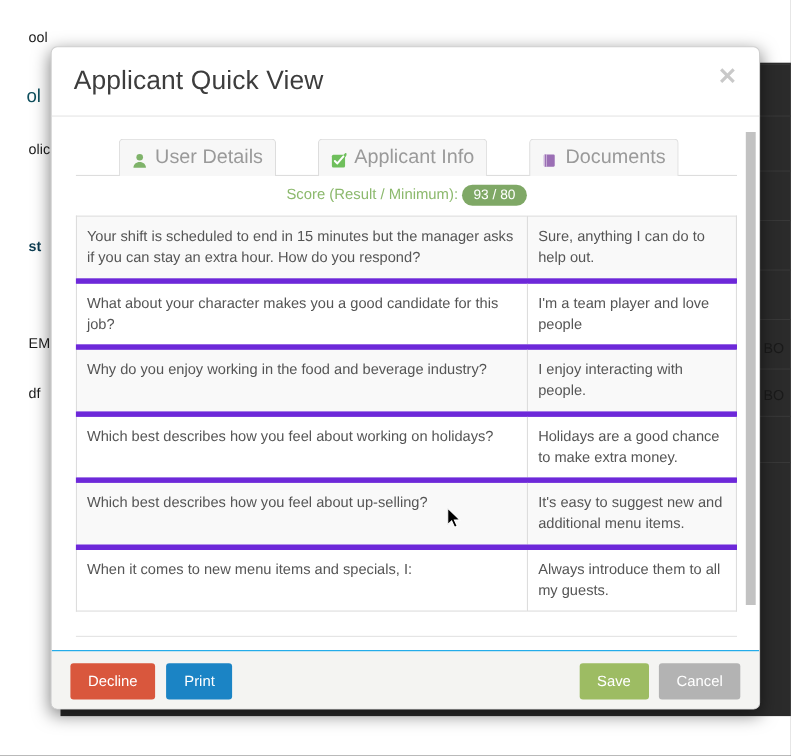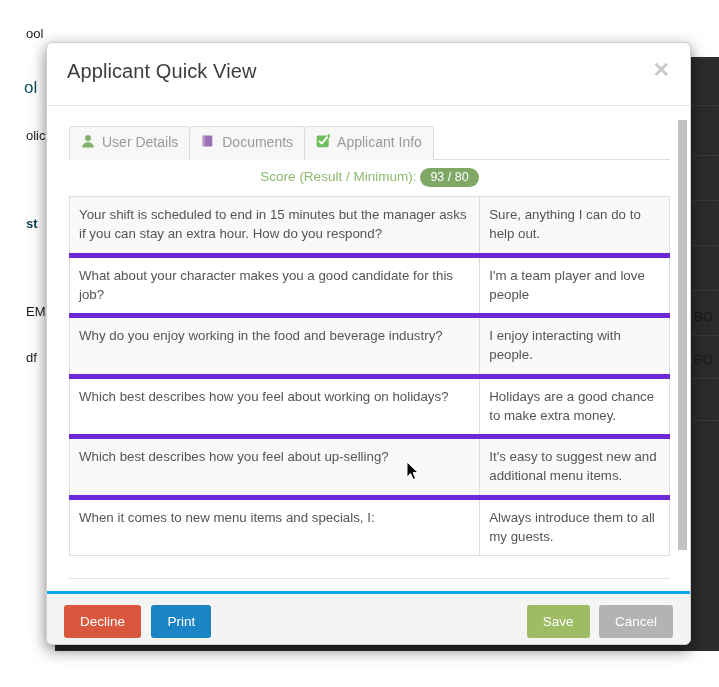--- a/index.html
+++ b/index.html
@@ -52,21 +52,21 @@
     box-shadow: 0 5px 15px rgba(0,0,0,.5);
     overflow: hidden;
   }
   #modal-header {
     position: relative;
     height: 63px;
     border-bottom: 1px solid #e5e5e5;
     padding: 17px 20px 0 20px;
   }
   #modal-title {
-    font-size: 20px;
+    font-size: 24px;
     font-weight: normal;
     color: #3d3d3d;
     margin: 0;
     letter-spacing: .1px;
   }
   #close-btn {
     position: absolute;
     right: 14px; top: 12px;
     font-size: 21px;
     line-height: 1;
@@ -94,33 +94,34 @@
   .tabs {
     display: flex;
     border-bottom: 1px solid #dddddd;
     list-style: none;
     margin: 0; padding: 0;
     position: relative;
     height: 34px;
   }
   .tab {
     display: flex;
-    align-items: flex-start;
+    align-items: flex-end;
     gap: 7px;
     padding: 7px 11px 7px 11px;
-    font-size: 14px;
+    font-size: 18px;
     color: #9a9a9a;
     background: #f7f7f7;
     border: 1px solid #dddddd;
     border-bottom: none;
     border-radius: 4px 4px 0 0;
     margin-right: -1px;
     cursor: pointer;
     height: 34px;
     white-space: nowrap;
+    margin-left: 39px;
   }
   .tab.active {
     background: #ffffff;
     color: #4d4d4d;
     border-top: 2px solid #46a4d8;
     border-left-color: #dddddd;
     border-right-color: #dddddd;
     position: relative;
     z-index: 2;
     height: 35px;
@@ -194,21 +195,21 @@
     height: 430px;
     background: #c2c2c2;
     border-radius: 0;
   }
 
   
   #modal-footer {
     position: relative;
     height: 70px;
     background: #f4f4f2;
-    border-top: 3px solid #0ea5e9;
+    border-top: 1px solid #0ea5e9;
     padding: 11px 17px;
   }
   .btn {
     display: inline-block;
     border: none;
     border-radius: 3px;
     font-size: 13.5px;
     color: #ffffff;
     padding: 0 16px;
     height: 33px;
@@ -274,36 +275,36 @@
                 <svg viewBox="0 0 14 14" width="14" height="14">
                   <circle cx="7" cy="4" r="3" fill="#7fb36a"></circle>
                   <path d="M1.3 13.5c0-3.1 2.6-5.2 5.7-5.2s5.7 2.1 5.7 5.2z" fill="#7fb36a"></path>
                 </svg>
               </span>
               <span>User Details</span>
             </li>
             <li class="tab">
               <span class="ticon">
                 <svg viewBox="0 0 14 14" width="14" height="14">
+                  <rect x="0.7" y="1.6" width="12" height="11.6" rx="1.4" fill="#6fbf5c"></rect>
+                  <path d="M3.2 7.4 L5.7 10 L13.4 1.3" stroke="#6fbf5c" stroke-width="2.4" fill="none" stroke-linecap="round"></path>
+                  <path d="M3.4 7.3 L5.7 9.6 L11.2 3.2" stroke="#ffffff" stroke-width="1.8" fill="none" stroke-linecap="round" stroke-linejoin="round"></path>
+                </svg>
+              </span>
+              <span>Applicant Info</span>
+            </li>
+            <li class="tab">
+              <span class="ticon">
+                <svg viewBox="0 0 14 14" width="14" height="14">
                   <rect x="1.3" y="1.5" width="10" height="11" rx="1" fill="#9b6fb5"></rect>
                   <rect x="1.3" y="1.5" width="2.8" height="11" fill="#ffffff" opacity=".55"></rect>
                   <rect x="2.4" y="1.5" width="1" height="11" fill="#9b6fb5"></rect>
                 </svg>
               </span>
               <span>Documents</span>
-            </li>
-            <li class="tab">
-              <span class="ticon">
-                <svg viewBox="0 0 14 14" width="14" height="14">
-                  <rect x="0.7" y="1.6" width="12" height="11.6" rx="1.4" fill="#6fbf5c"></rect>
-                  <path d="M3.2 7.4 L5.7 10 L13.4 1.3" stroke="#6fbf5c" stroke-width="2.4" fill="none" stroke-linecap="round"></path>
-                  <path d="M3.4 7.3 L5.7 9.6 L11.2 3.2" stroke="#ffffff" stroke-width="1.8" fill="none" stroke-linecap="round" stroke-linejoin="round"></path>
-                </svg>
-              </span>
-              <span>Applicant Info</span>
             </li>
           </ul>
 
         <div class="score-row">
           <span class="score-label">Score (Result / Minimum):</span><span class="score-badge">93 / 80</span>
         </div>
 
         <table class="qa-table">
           <tbody id="qa-body">
               <tr>

